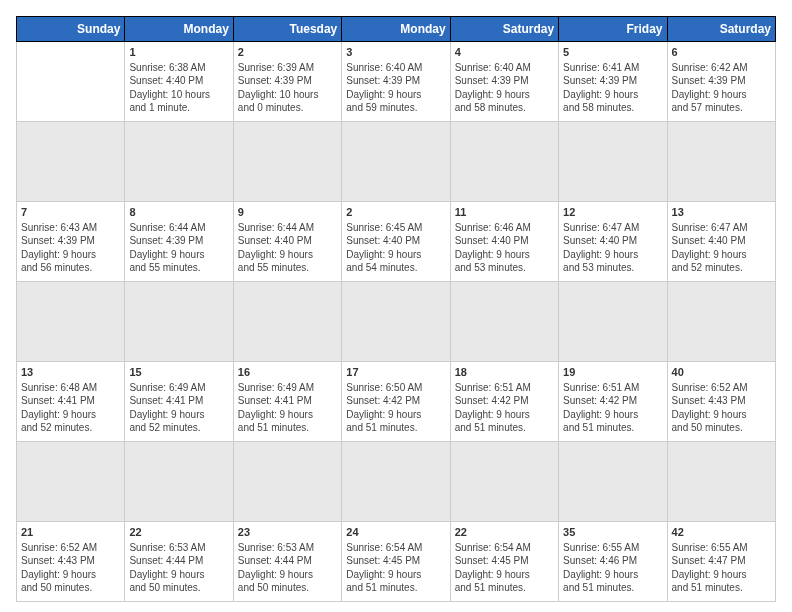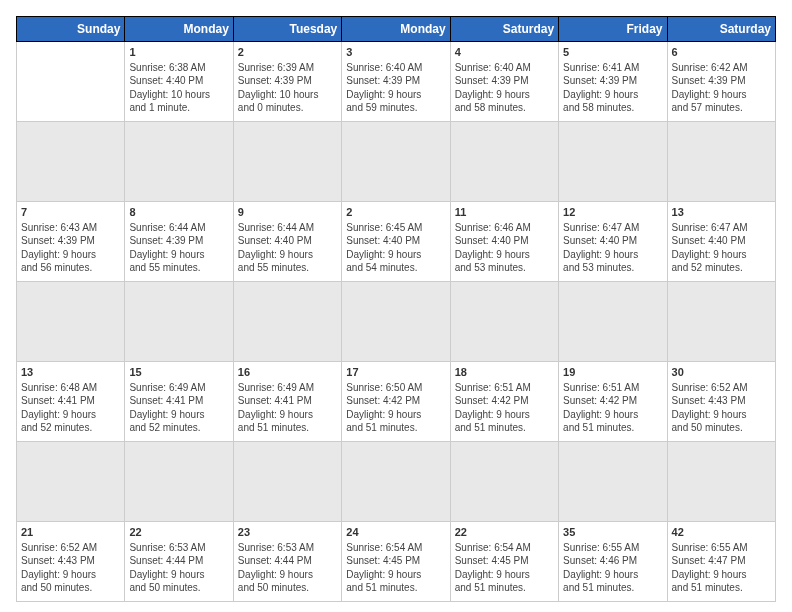--- a/index.html
+++ b/index.html
@@ -140,21 +140,21 @@
           <td></td>
           <td></td>
         </tr>
         <tr>
           <td><span class="day-number">13</span><span class="day-info">Sunrise: 6:48 AM<br>Sunset: 4:41 PM<br>Daylight: 9 hours<br>and 52 minutes.</span></td>
           <td><span class="day-number">15</span><span class="day-info">Sunrise: 6:49 AM<br>Sunset: 4:41 PM<br>Daylight: 9 hours<br>and 52 minutes.</span></td>
           <td><span class="day-number">16</span><span class="day-info">Sunrise: 6:49 AM<br>Sunset: 4:41 PM<br>Daylight: 9 hours<br>and 51 minutes.</span></td>
           <td><span class="day-number">17</span><span class="day-info">Sunrise: 6:50 AM<br>Sunset: 4:42 PM<br>Daylight: 9 hours<br>and 51 minutes.</span></td>
           <td><span class="day-number">18</span><span class="day-info">Sunrise: 6:51 AM<br>Sunset: 4:42 PM<br>Daylight: 9 hours<br>and 51 minutes.</span></td>
           <td><span class="day-number">19</span><span class="day-info">Sunrise: 6:51 AM<br>Sunset: 4:42 PM<br>Daylight: 9 hours<br>and 51 minutes.</span></td>
-          <td><span class="day-number">30</span><span class="day-info">Sunrise: 6:52 AM<br>Sunset: 4:43 PM<br>Daylight: 9 hours<br>and 50 minutes.</span></td>
+          <td><span class="day-number">40</span><span class="day-info">Sunrise: 6:52 AM<br>Sunset: 4:43 PM<br>Daylight: 9 hours<br>and 50 minutes.</span></td>
         </tr>
         <tr class="row-divider">
           <td></td>
           <td></td>
           <td></td>
           <td></td>
           <td></td>
           <td></td>
           <td></td>
         </tr>

